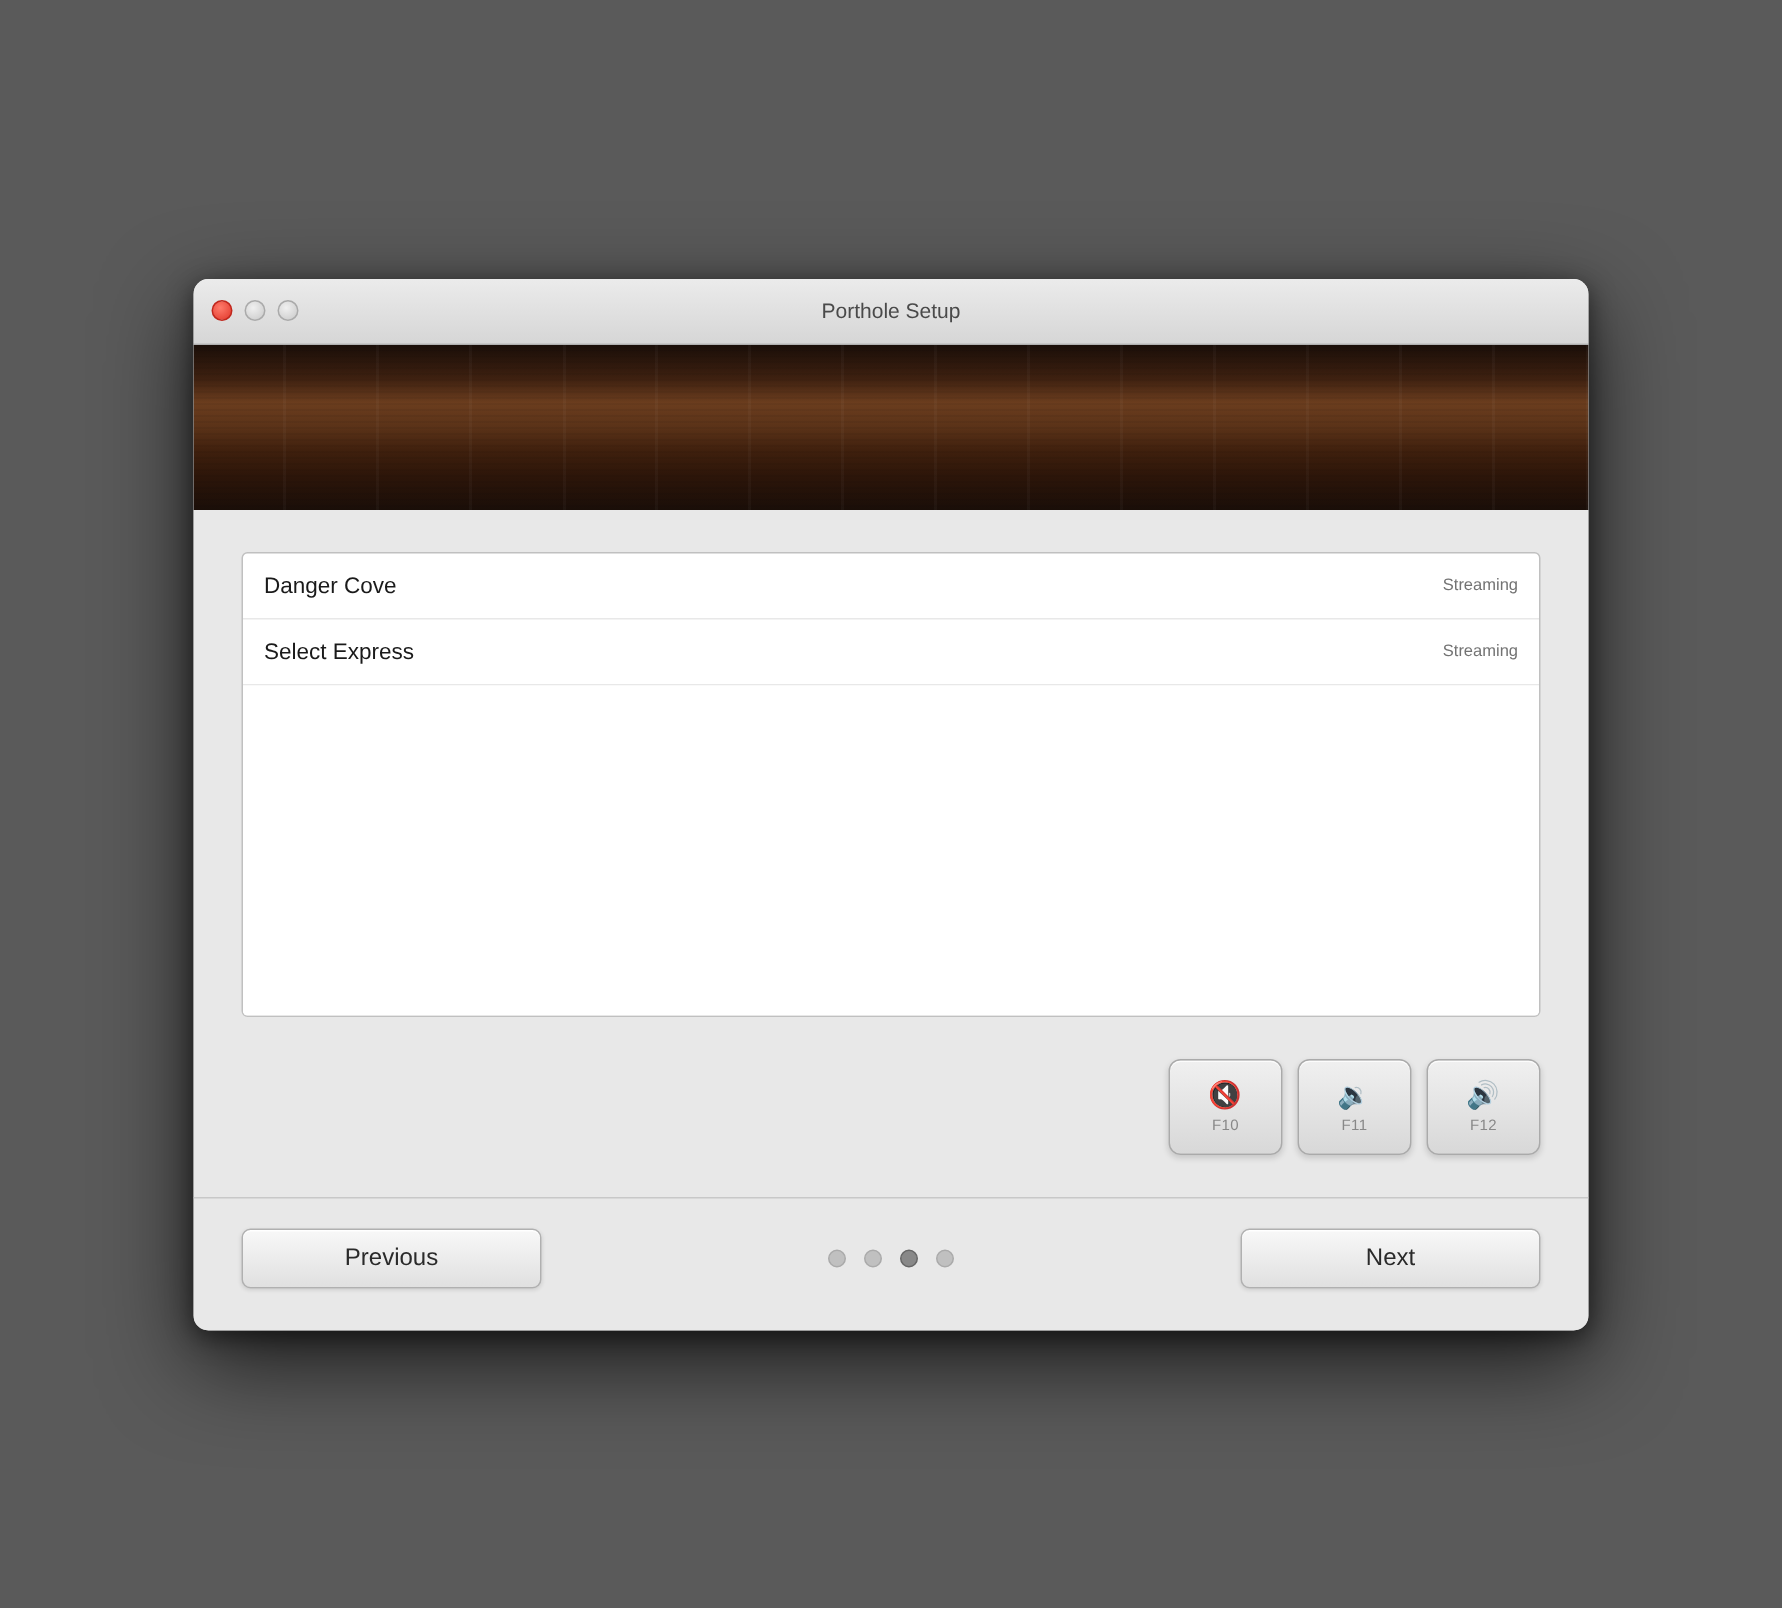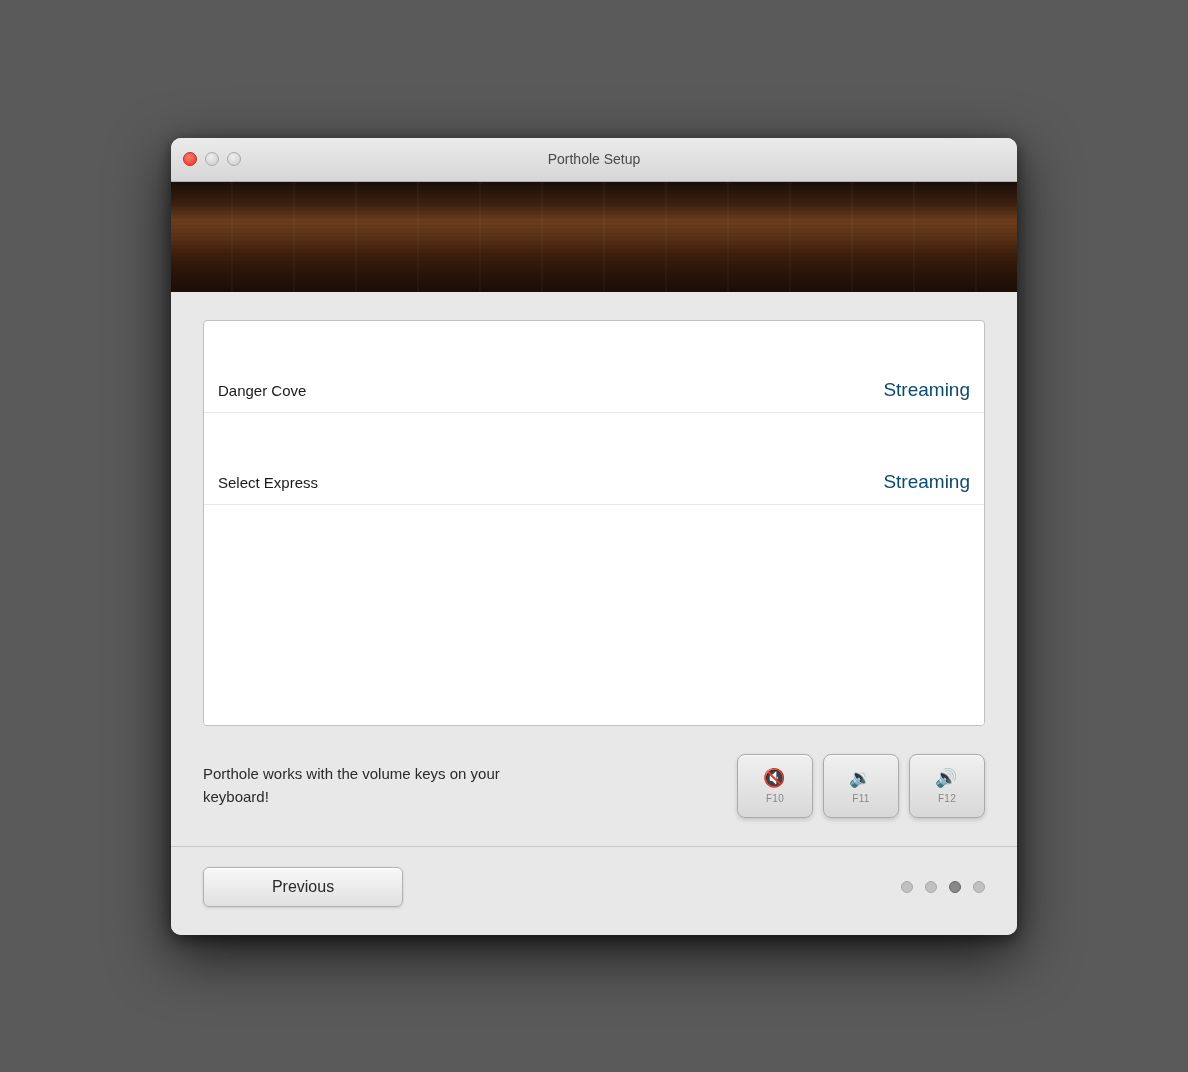--- a/index.html
+++ b/index.html
@@ -13,21 +13,21 @@
       height: 1072px;
       font-family: -apple-system, "Helvetica Neue", Arial, sans-serif;
     }
 
     .window-shadow {
       border-radius: 10px;
       box-shadow: 0 20px 60px rgba(0,0,0,0.7), 0 4px 16px rgba(0,0,0,0.5);
     }
 
     .window {
-      width: 846px;
+      width: 930px;
       border-radius: 10px;
       overflow: hidden;
       background: #e8e8e8;
     }
 
     
     .title-bar {
       background: linear-gradient(to bottom, #ebebeb 0%, #d6d6d6 100%);
       height: 44px;
       display: flex;
@@ -128,35 +128,34 @@
     }
 
     .device-row {
       display: flex;
       justify-content: space-between;
       align-items: center;
       padding: 10px 14px;
       border-bottom: 1px solid #e8e8e8;
       min-height: 44px;
       cursor: pointer;
-      margin-top: 48px;
     }
 
     .device-row:last-child {
       border-bottom: none;
     }
 
     .device-name {
       font-size: 15px;
       color: #1a1a1a;
     }
 
     .device-status {
-      font-size: 19px;
-      color: #0c4a6e;
+      font-size: 11px;
+      color: #737373;
     }
 
     .device-list-spacer {
       height: 220px;
       background: #ffffff;
     }
 
     
     .volume-section {
       display: flex;
@@ -286,21 +285,20 @@
 
       <div class="device-row">
         <span class="device-name">Select Express</span>
         <span class="device-status">Streaming</span>
       </div>
 
       <div class="device-list-spacer"></div>
     </div>
 
     <div class="volume-section">
-      <p class="volume-hint-text">Porthole works with the volume keys on your keyboard!</p>
       <div class="key-buttons">
 
         <div class="key-button">
           <span class="key-icon">🔇</span>
           <span class="key-label">F10</span>
         </div>
 
         <div class="key-button">
           <span class="key-icon">🔉</span>
           <span class="key-label">F11</span>
@@ -320,17 +318,18 @@
 
       <button class="nav-button">Previous</button>
 
       <div class="page-dots">
         <div class="dot inactive"></div>
         <div class="dot inactive"></div>
         <div class="dot active"></div>
         <div class="dot inactive"></div>
       </div>
 
+      <button class="nav-button">Next</button>
 
     </div>
 
   </div>
 </div>
 
 </body></html>

